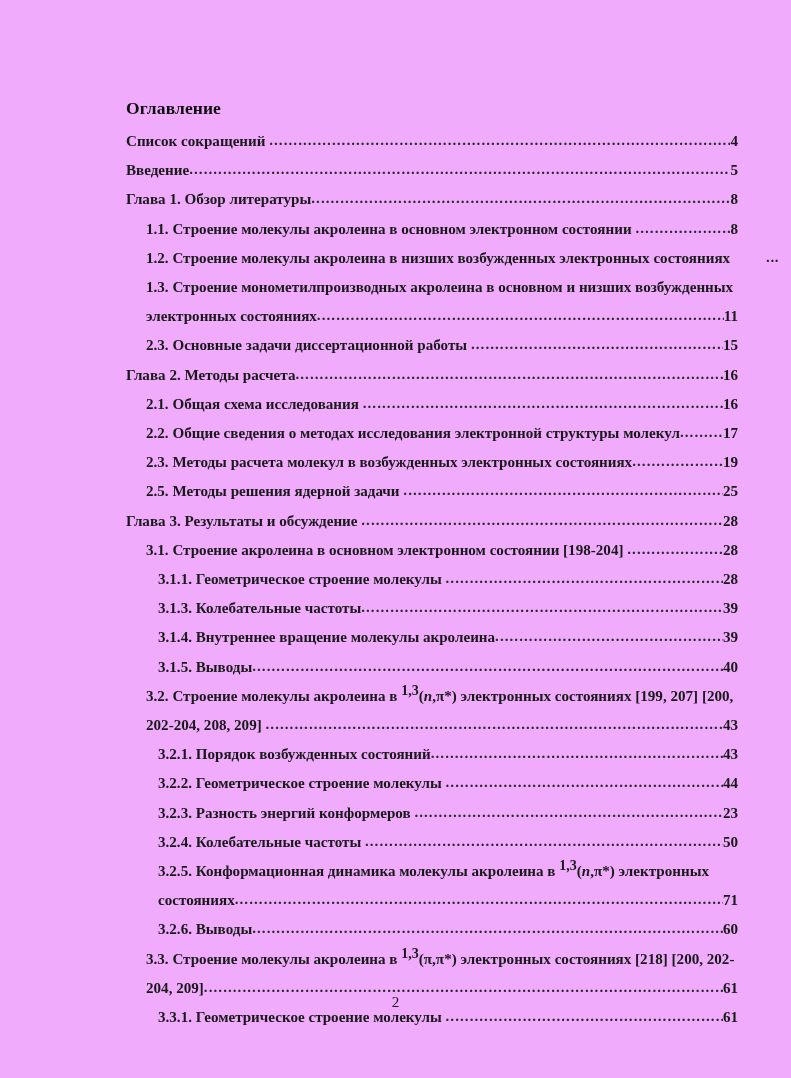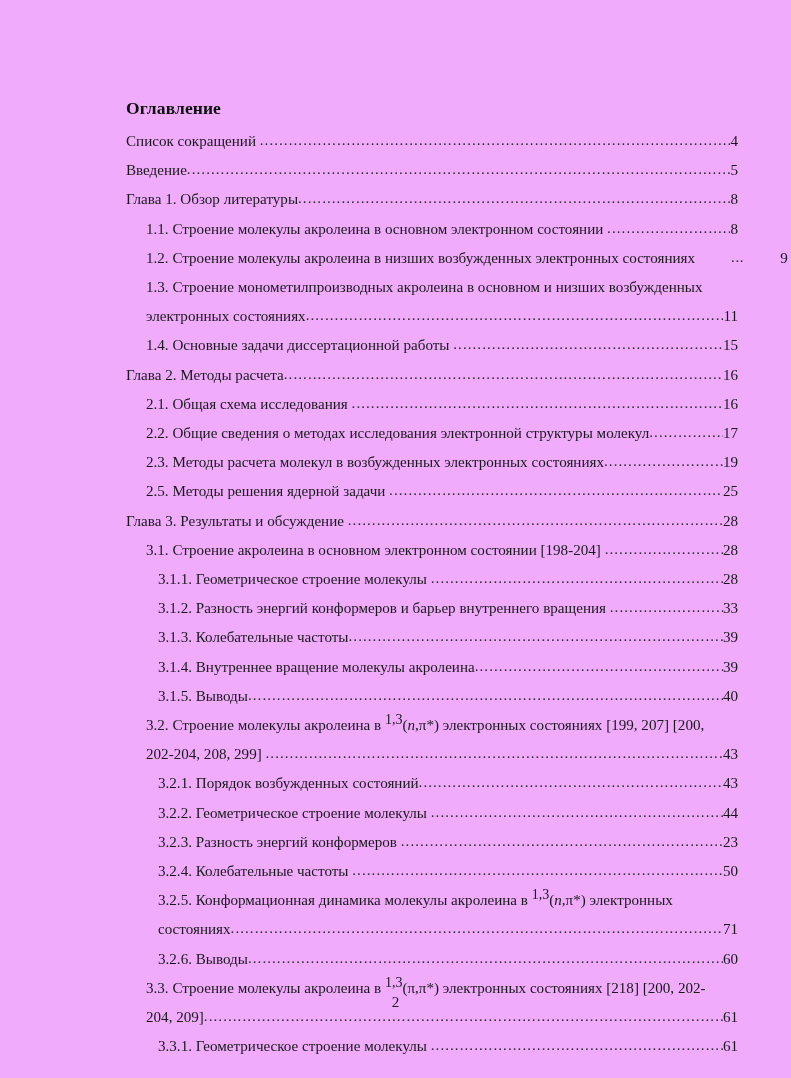--- a/index.html
+++ b/index.html
@@ -51,20 +51,21 @@
   }
   
   .lvl-0 { padding-left: 0px; }
   .lvl-1 { padding-left: 20px; }
   .lvl-2 { padding-left: 32px; }
 
   .entry-row {
     display: flex;
     align-items: flex-start;
     width: 100%;
+    font-weight: bold;
   }
   .entry-text {
     flex: 0 1 auto;
     white-space: pre;
   }
   .leader {
     flex: 1 1 auto;
     overflow: hidden;
     white-space: nowrap;
     margin: 0 0px 0 0px;
@@ -155,21 +156,21 @@
         </div>
         <div class="toc-entry lvl-1">
           <div class="entry-row">
             <span class="entry-text">электронных состояниях</span>
             <span class="leader"></span>
             <span class="pageno">11</span>
           </div>
         </div>
         <div class="toc-entry lvl-1">
           <div class="entry-row">
-            <span class="entry-text">1.4. Основные задачи диссертационной работы </span>
+            <span class="entry-text">2.3. Основные задачи диссертационной работы </span>
             <span class="leader"></span>
             <span class="pageno">15</span>
           </div>
         </div>
         <div class="toc-entry lvl-0">
           <div class="entry-row">
             <span class="entry-text">Глава 2. Методы расчета</span>
             <span class="leader"></span>
             <span class="pageno">16</span>
           </div>
@@ -214,27 +215,20 @@
             <span class="entry-text">3.1. Строение акролеина в основном электронном состоянии [198-204] </span>
             <span class="leader"></span>
             <span class="pageno">28</span>
           </div>
         </div>
         <div class="toc-entry lvl-2">
           <div class="entry-row">
             <span class="entry-text">3.1.1. Геометрическое строение молекулы </span>
             <span class="leader"></span>
             <span class="pageno">28</span>
-          </div>
-        </div>
-        <div class="toc-entry lvl-2">
-          <div class="entry-row">
-            <span class="entry-text">3.1.2. Разность энергий конформеров и барьер внутреннего вращения </span>
-            <span class="leader"></span>
-            <span class="pageno">33</span>
           </div>
         </div>
         <div class="toc-entry lvl-2">
           <div class="entry-row">
             <span class="entry-text">3.1.3. Колебательные частоты</span>
             <span class="leader"></span>
             <span class="pageno">39</span>
           </div>
         </div>
         <div class="toc-entry lvl-2">
@@ -251,21 +245,21 @@
             <span class="pageno">40</span>
           </div>
         </div>
         <div class="toc-entry lvl-1">
           <div class="entry-row noleader">
             <span class="entry-text">3.2. Строение молекулы акролеина в <sup class="sup">1,3</sup>(<span class="ital">n</span>,π*) электронных состояниях [199, 207] [200,</span>
           </div>
         </div>
         <div class="toc-entry lvl-1">
           <div class="entry-row">
-            <span class="entry-text">202-204, 208, 299] </span>
+            <span class="entry-text">202-204, 208, 209] </span>
             <span class="leader"></span>
             <span class="pageno">43</span>
           </div>
         </div>
         <div class="toc-entry lvl-2">
           <div class="entry-row">
             <span class="entry-text">3.2.1. Порядок возбужденных состояний</span>
             <span class="leader"></span>
             <span class="pageno">43</span>
           </div>

